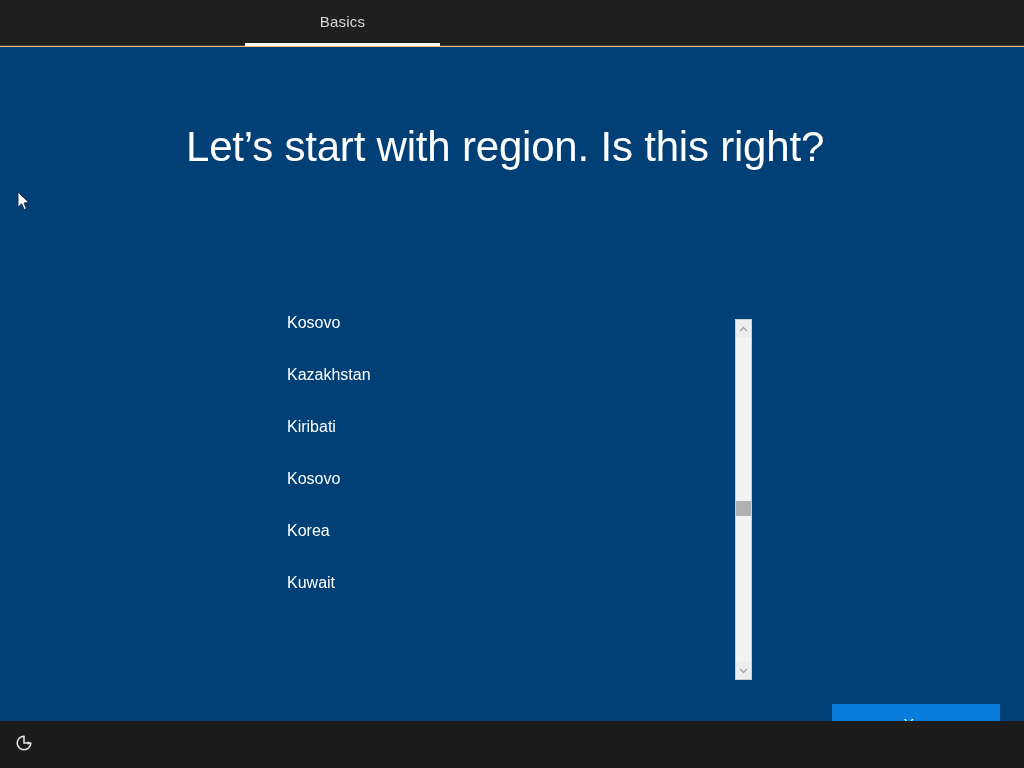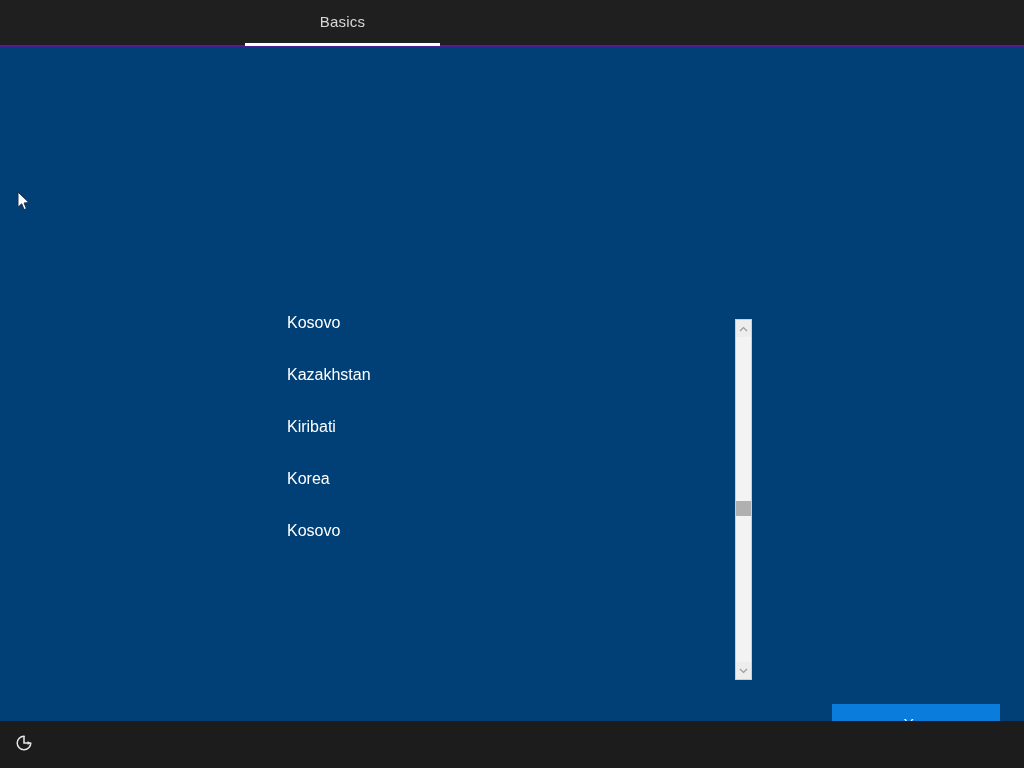--- a/index.html
+++ b/index.html
@@ -12,21 +12,21 @@
     overflow: hidden;
     background: #004077;
     font-family: "Liberation Sans", sans-serif;
     -webkit-font-smoothing: antialiased;
   }
 
   #screen {
     position: relative;
     width: 1024px;
     height: 768px;
-    background: #4c1d95;
+    background: #fdba74;
   }
 
   
   #top-bar {
     position: absolute;
     left: 0;
     top: 0;
     width: 1024px;
     height: 46px;
     background: #1f1f1f;
@@ -188,27 +188,29 @@
 <div id="screen">
 
   <div id="top-bar">
     <div class="tab">
       <span class="tab-label">Basics</span>
     </div>
   </div>
 
   <div id="content">
 
+    <div id="page-title">Let’s start with region. Is this right?</div>
 
     <div id="region-list">
       <div class="region-item">Kosovo</div>
       <div class="region-item">Kazakhstan</div>
       <div class="region-item">Kiribati</div>
+      <div class="region-item">Kosovo</div>
       <div class="region-item">Korea</div>
-      <div class="region-item">Kosovo</div>
+      <div class="region-item">Kuwait</div>
     </div>
 
     <div id="region-scrollbar">
       <div class="sb-arrow up">
         <span>
           <svg width="9" height="6" viewBox="0 0 9 6">
             <path d="M1 5 L4.5 1.5 L8 5" fill="none" stroke="#9a9a9a" stroke-width="1.2"></path>
           </svg>
         </span>
       </div>

